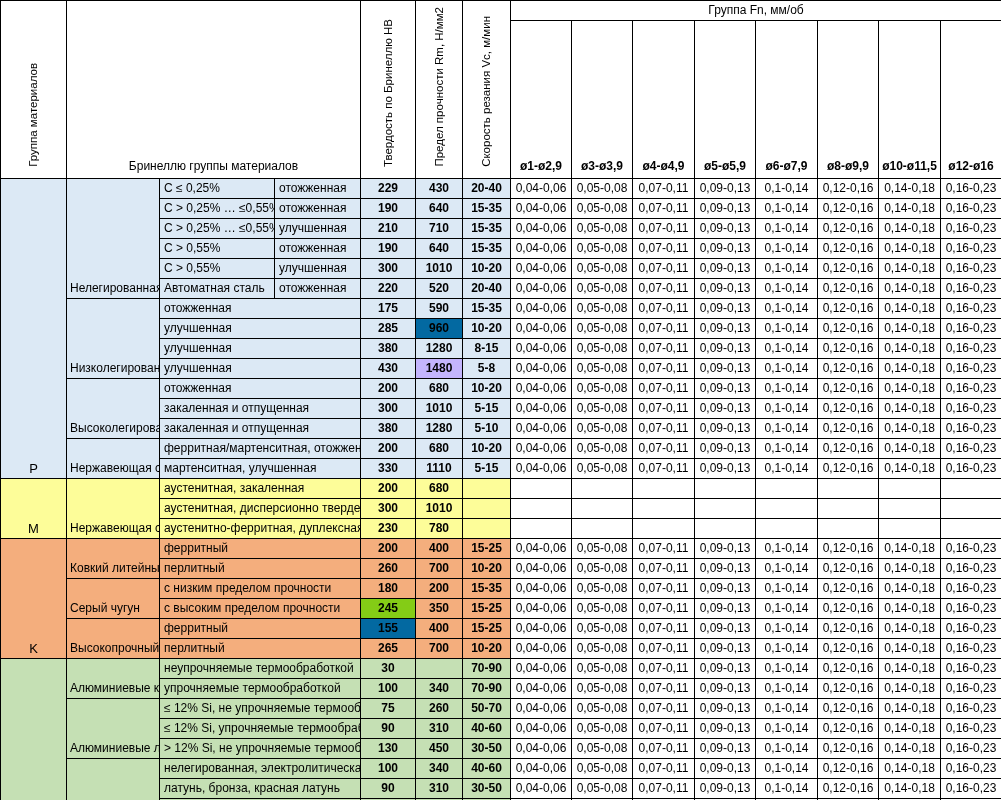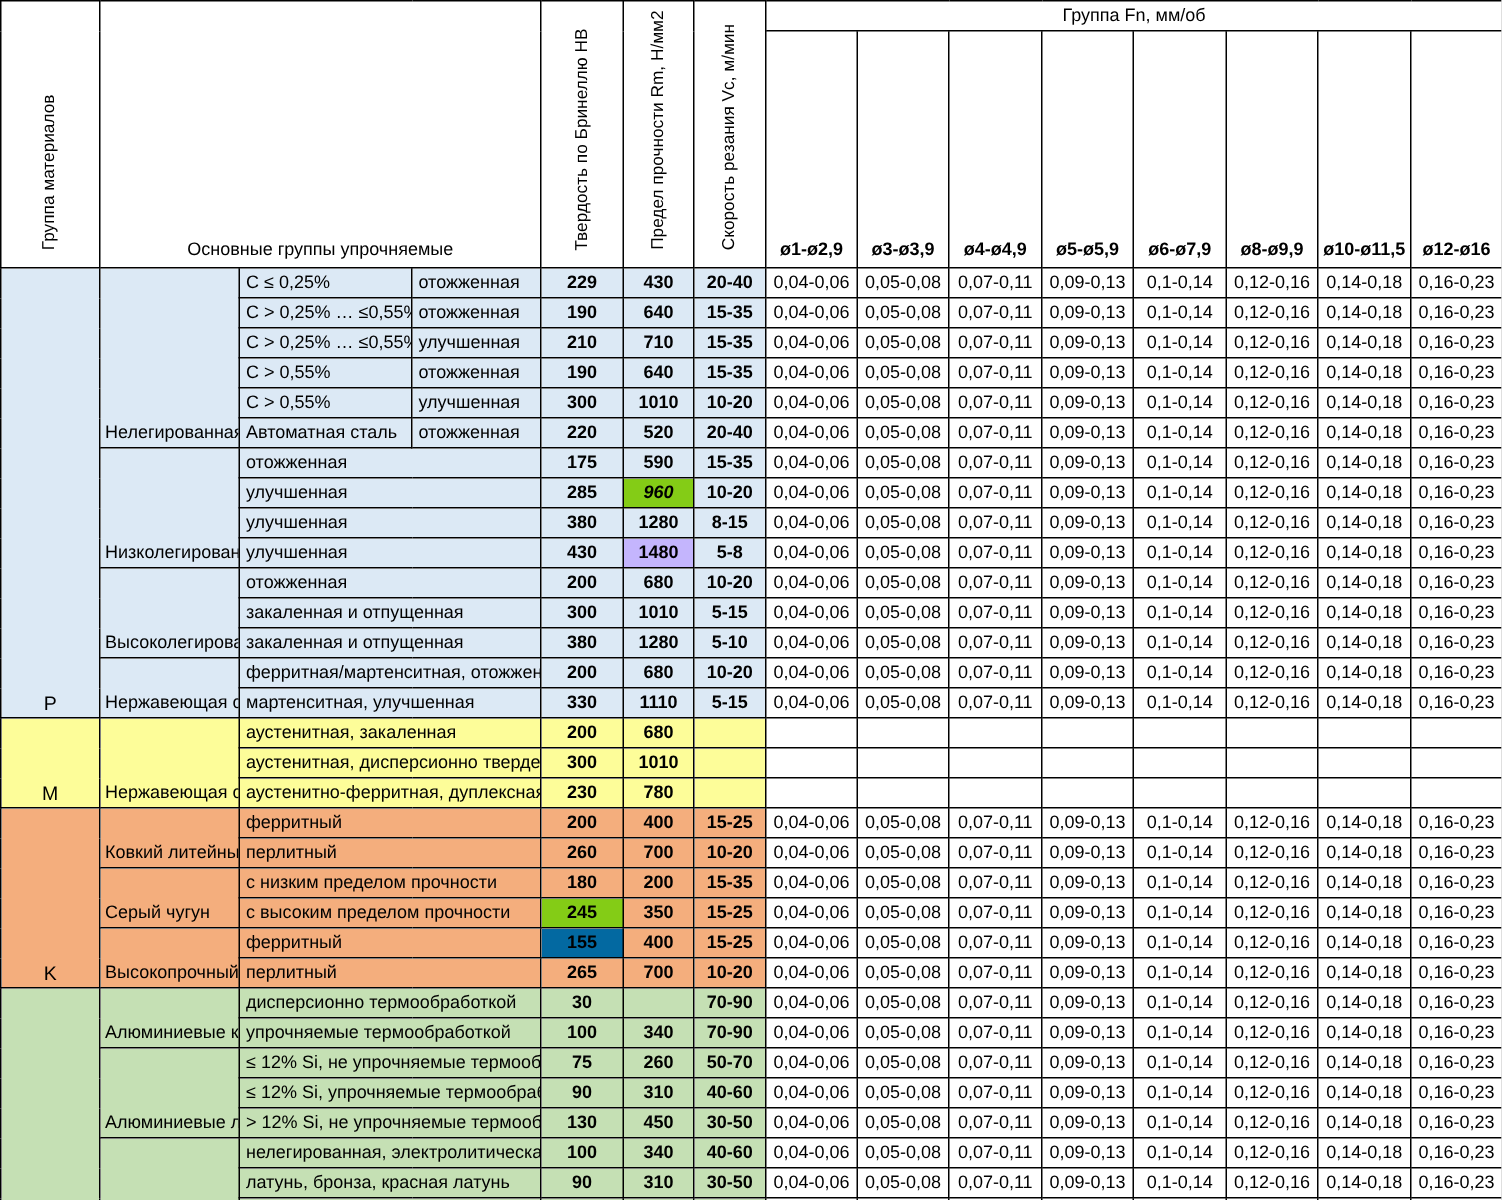--- a/index.html
+++ b/index.html
@@ -51,21 +51,21 @@
         <col style="width:62px">
         <col style="width:61px">
       <col style="width:62px">
         <col style="width:61px">
         <col style="width:62px">
         <col style="width:61px">
     </colgroup>
     <thead>
       <tr class="r1">
         <th class="rot" rowspan="2"><span class="vtext">Группа материалов</span></th>
-        <th class="mainH" colspan="3" rowspan="2">Основные группы упрочняемые</th>
+        <th class="mainH" colspan="3" rowspan="2">Бринеллю группы материалов</th>
         <th class="rot" rowspan="2"><span class="vtext">Твердость по Бринеллю HB</span></th>
         <th class="rot" rowspan="2"><span class="vtext">Предел прочности Rm, Н/мм2</span></th>
         <th class="rot" rowspan="2"><span class="vtext">Скорость резания Vc, м/мин</span></th>
         <th class="feedTitle" colspan="8">Группа Fn, мм/об</th>
       </tr>
       <tr class="r2" id="diam-row">
           <th class="diam">ø1-ø2,9</th>
           <th class="diam">ø3-ø3,9</th>
           <th class="diam">ø4-ø4,9</th>
           <th class="diam">ø5-ø5,9</th>
@@ -179,21 +179,21 @@
           <td class="feed" style="background: rgb(255, 255, 255);">0,07-0,11</td>
           <td class="feed" style="background: rgb(255, 255, 255);">0,09-0,13</td>
           <td class="feed" style="background: rgb(255, 255, 255);">0,1-0,14</td>
           <td class="feed" style="background: rgb(255, 255, 255);">0,12-0,16</td>
           <td class="feed" style="background: rgb(255, 255, 255);">0,14-0,18</td>
           <td class="feed" style="background: rgb(255, 255, 255);">0,16-0,23</td>
         </tr>
         <tr>
           <td class="mat" colspan="2" style="background: rgb(220, 233, 245);">улучшенная</td>
           <td class="num" style="background: rgb(220, 233, 245);">285</td>
-          <td class="num" style="background: #84cc16; font-style: italic;">960</td>
+          <td class="num" style="background: #0369a1;">960</td>
           <td class="num" style="background: rgb(220, 233, 245);">10-20</td>
           <td class="feed" style="background: rgb(255, 255, 255);">0,04-0,06</td>
           <td class="feed" style="background: rgb(255, 255, 255);">0,05-0,08</td>
           <td class="feed" style="background: rgb(255, 255, 255);">0,07-0,11</td>
           <td class="feed" style="background: rgb(255, 255, 255);">0,09-0,13</td>
           <td class="feed" style="background: rgb(255, 255, 255);">0,1-0,14</td>
           <td class="feed" style="background: rgb(255, 255, 255);">0,12-0,16</td>
           <td class="feed" style="background: rgb(255, 255, 255);">0,14-0,18</td>
           <td class="feed" style="background: rgb(255, 255, 255);">0,16-0,23</td>
         </tr>
@@ -425,21 +425,21 @@
           <td class="feed" style="background: rgb(255, 255, 255);">0,07-0,11</td>
           <td class="feed" style="background: rgb(255, 255, 255);">0,09-0,13</td>
           <td class="feed" style="background: rgb(255, 255, 255);">0,1-0,14</td>
           <td class="feed" style="background: rgb(255, 255, 255);">0,12-0,16</td>
           <td class="feed" style="background: rgb(255, 255, 255);">0,14-0,18</td>
           <td class="feed" style="background: rgb(255, 255, 255);">0,16-0,23</td>
         </tr>
         <tr>
           <td class="gcode" rowspan="9" style="background: rgb(197, 224, 180);">N</td>
           <td class="blabel" rowspan="2" style="background: rgb(197, 224, 180);">Алюминиевые кованые</td>
-          <td class="mat" colspan="2" style="background: rgb(197, 224, 180);">дисперсионно термообработкой</td>
+          <td class="mat" colspan="2" style="background: rgb(197, 224, 180);">неупрочняемые термообработкой</td>
           <td class="num" style="background: rgb(197, 224, 180);">30</td>
           <td class="num" style="background: rgb(197, 224, 180);"></td>
           <td class="num" style="background: rgb(197, 224, 180);">70-90</td>
           <td class="feed" style="background: rgb(255, 255, 255);">0,04-0,06</td>
           <td class="feed" style="background: rgb(255, 255, 255);">0,05-0,08</td>
           <td class="feed" style="background: rgb(255, 255, 255);">0,07-0,11</td>
           <td class="feed" style="background: rgb(255, 255, 255);">0,09-0,13</td>
           <td class="feed" style="background: rgb(255, 255, 255);">0,1-0,14</td>
           <td class="feed" style="background: rgb(255, 255, 255);">0,12-0,16</td>
           <td class="feed" style="background: rgb(255, 255, 255);">0,14-0,18</td>

